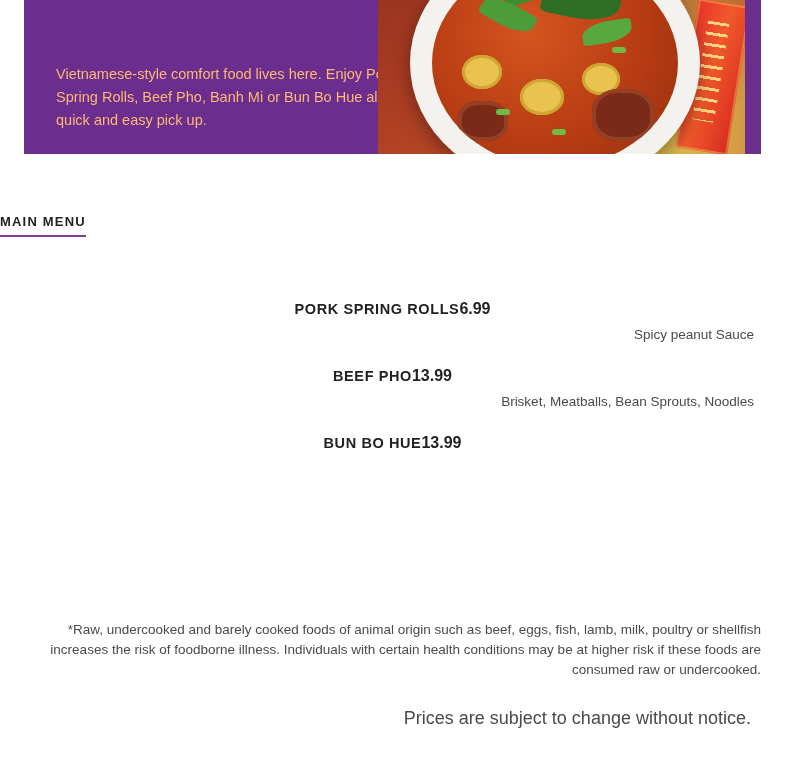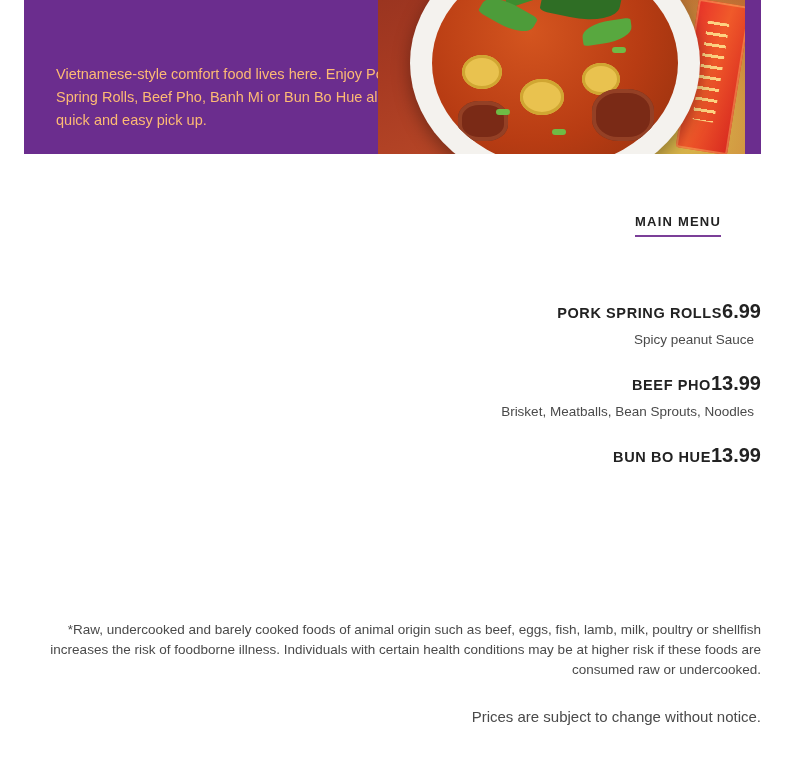--- a/index.html
+++ b/index.html
@@ -128,21 +128,21 @@
     border-radius: 3px;
     background: #6fbb45;
   }
 
   
   .menu-heading-wrap {
     position: absolute;
     left: 0;
     top: 212px;
     width: 721px;
-    text-align: right;
+    text-align: left;
     text-decoration: underline;
   }
   .menu-heading {
     display: inline-block;
     font-size: 13px;
     font-weight: bold;
     letter-spacing: 1.2px;
     color: #222222;
     padding-bottom: 6px;
     border-bottom: 2px solid #7b3f98;
@@ -152,31 +152,31 @@
   .menu {
     position: absolute;
     left: 24px;
     top: 300px;
     width: 737px;
   }
   .menu-item { margin-bottom: 22px; }
   .menu-row {
     display: flex;
     align-items: baseline;
-    justify-content: flex-end;
+    justify-content: center;
   }
   .item-name {
     font-size: 14.5px;
     font-weight: bold;
     letter-spacing: .6px;
     color: #222222;
     text-transform: uppercase;
   }
   .item-price {
-    font-size: 20px;
+    font-size: 16px;
     font-weight: bold;
     color: #222222;
     white-space: nowrap;
   }
   .item-desc {
     margin-top: 7px;
     font-size: 13.5px;
     line-height: 20px;
     color: #4a4a4a;
     max-width: 730px;
@@ -191,23 +191,23 @@
     width: 737px;
     text-align: right;
   }
   .disclaimer {
     font-size: 13.5px;
     line-height: 20px;
     color: #4a4a4a;
     margin: 0 0 28px 0;
   }
   .price-note {
-    font-size: 15px;
+    font-size: 18px;
     color: #4a4a4a;
-    margin: 0;
+    margin: 10px;
   }
 </style>
 </head>
 <body>
 
 <div class="page">
 
   <div class="hero">
     <div class="hero-text">Vietnamese-style comfort food lives here. Enjoy Pork Spring Rolls, Beef Pho, Banh Mi or Bun Bo Hue all with quick and easy pick up.</div>
     <div class="hero-image">

